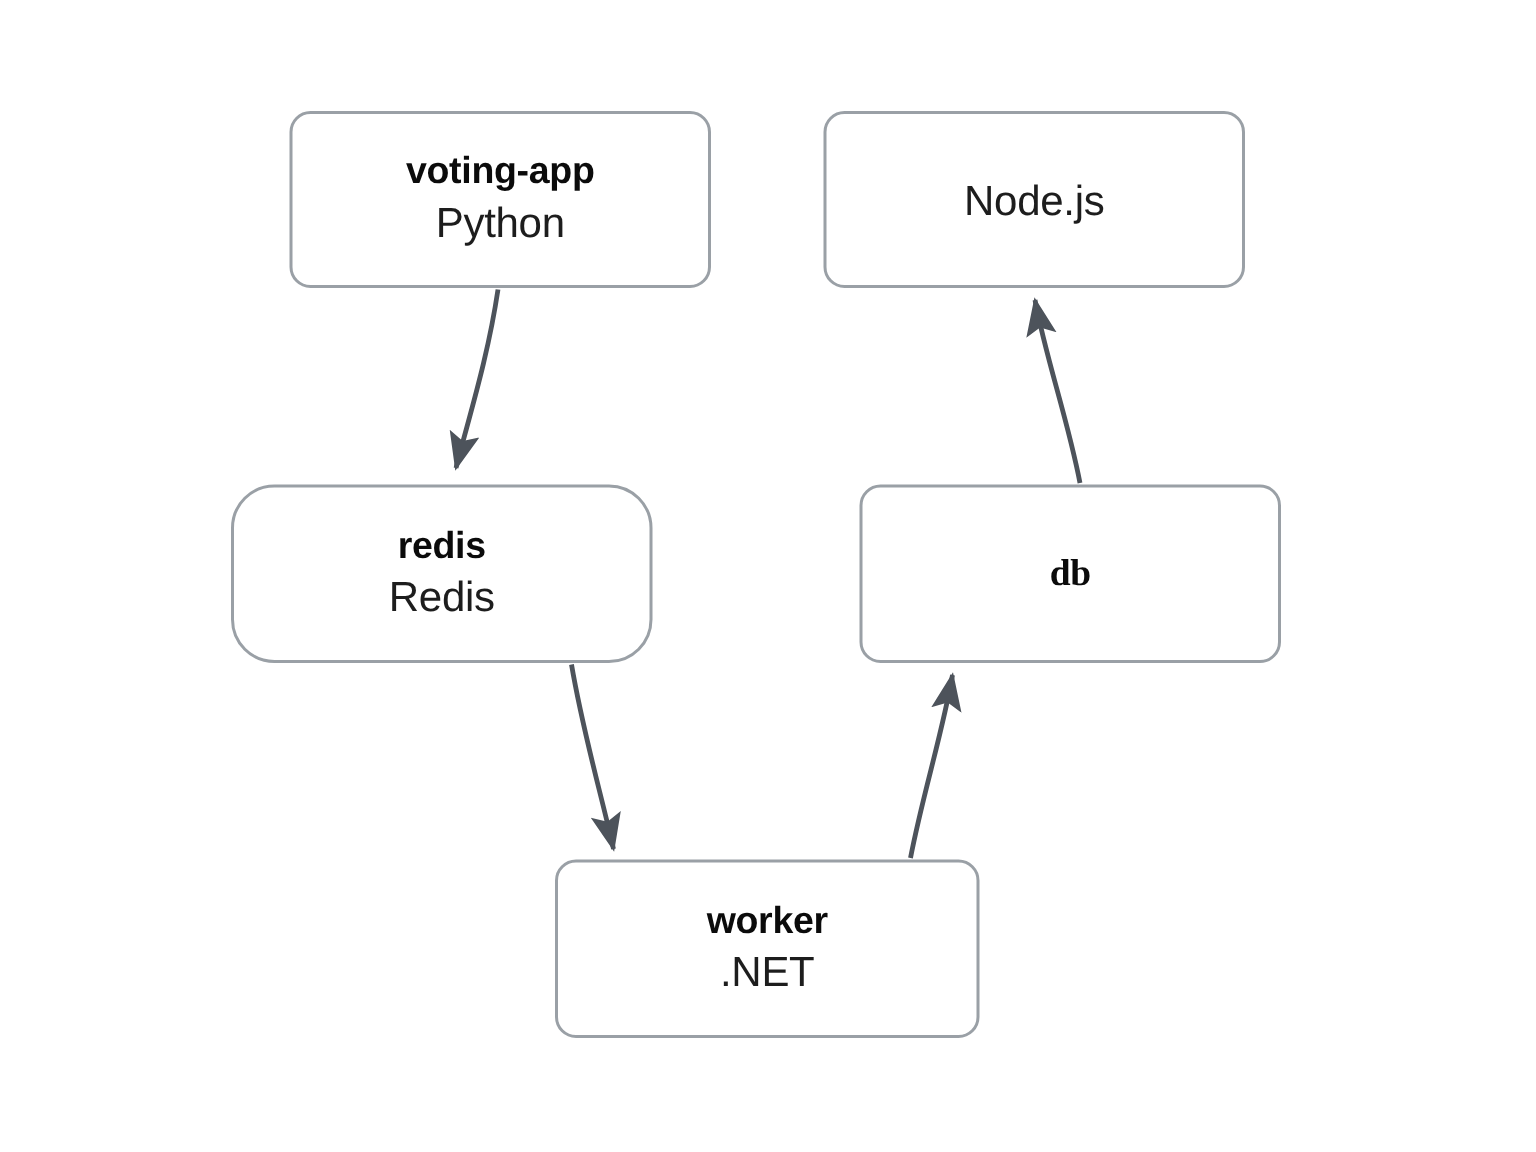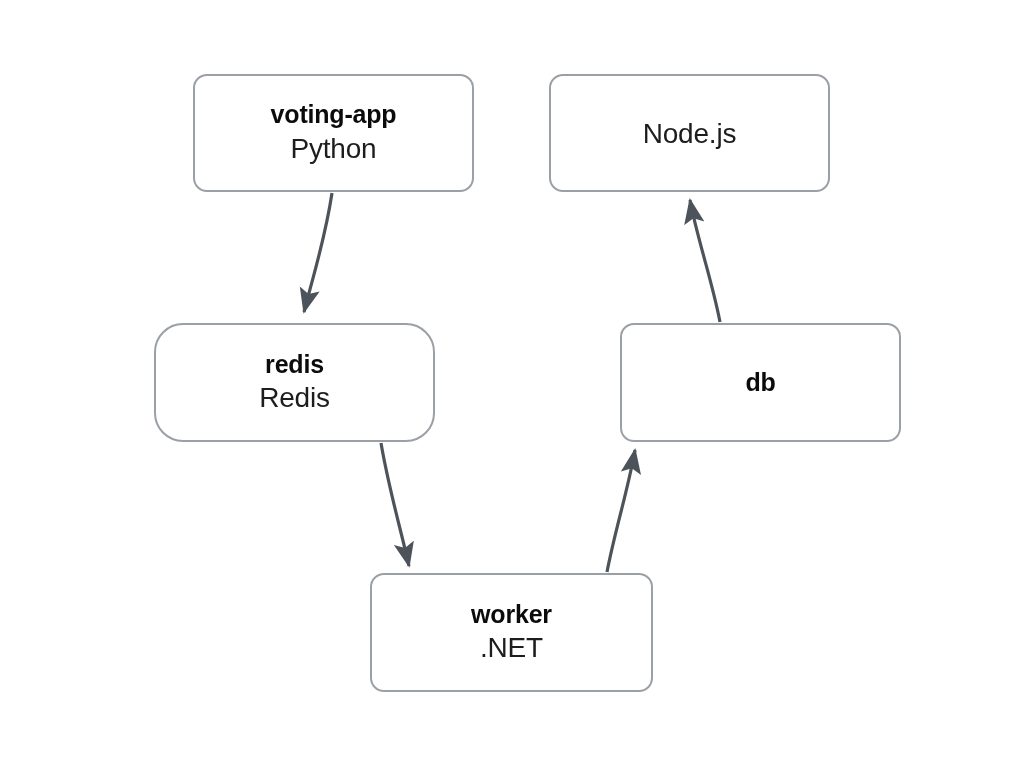--- a/index.html
+++ b/index.html
@@ -82,21 +82,21 @@
 
   <div class="node" style="left: 549px; top: 74px; width: 281px; height: 118px; border-color: rgb(154, 160, 166);">
     <div class="node-subtitle">Node.js</div>
   </div>
 
   <div class="node" style="left: 154px; top: 323px; width: 281px; height: 119px; border-color: rgb(154, 160, 166); border-radius: 29px;">
     <div class="node-title">redis</div>
     <div class="node-subtitle">Redis</div>
   </div>
 
-  <div class="node" style="left: 620px; top: 323px; width: 281px; height: 119px; border-color: rgb(154, 160, 166);">
+  <div class="node" style="left: 573px; top: 323px; width: 281px; height: 119px; border-color: rgb(154, 160, 166); font-family: Liberation Serif, serif;">
     <div class="node-title">db</div>
   </div>
 
   <div class="node" style="left: 370px; top: 573px; width: 283px; height: 119px; border-color: rgb(154, 160, 166);">
     <div class="node-title">worker</div>
     <div class="node-subtitle">.NET</div>
   </div>
 
 </div>
 

